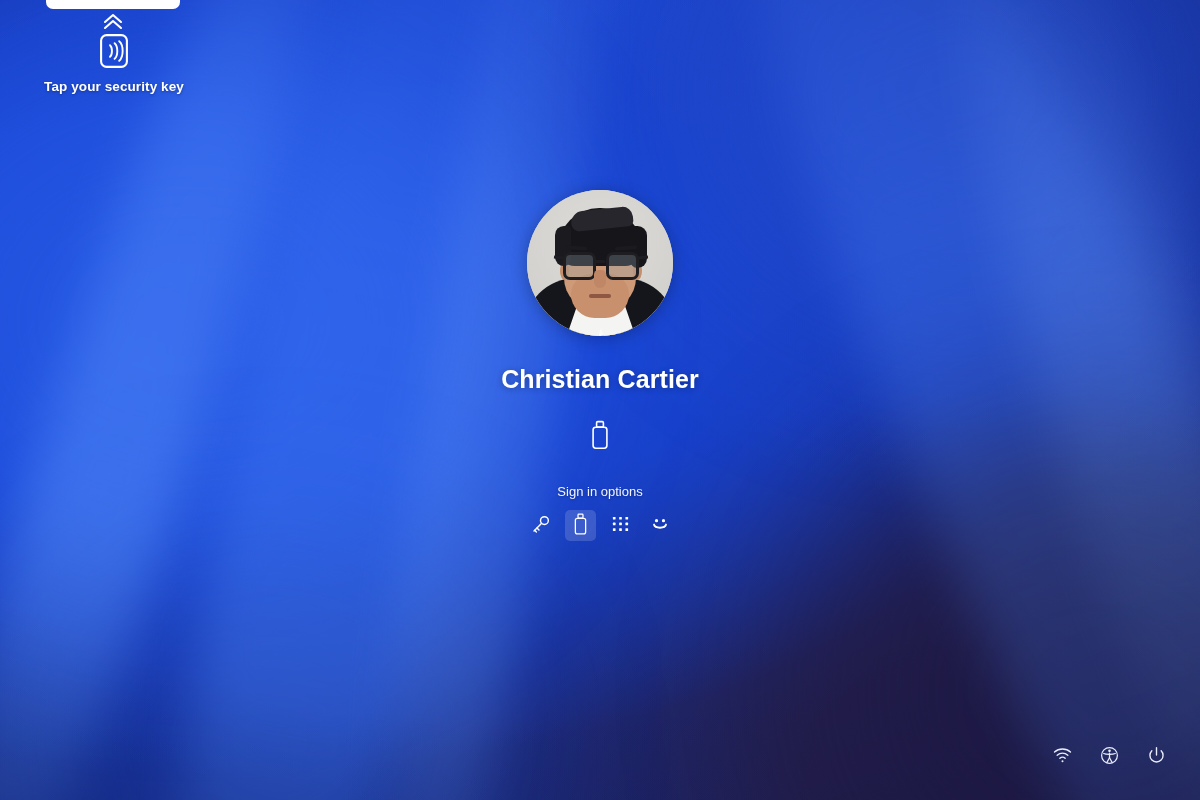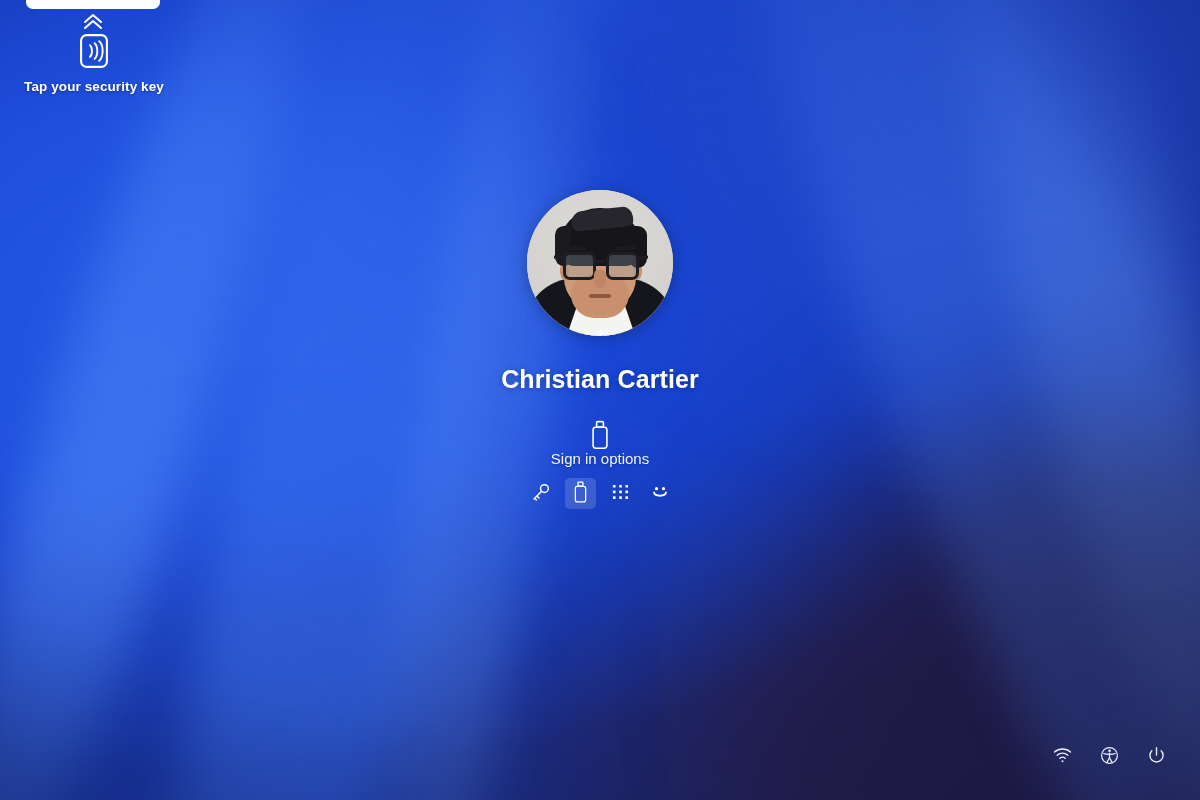--- a/index.html
+++ b/index.html
@@ -82,20 +82,21 @@
     background: radial-gradient(120% 110% at 40% 40%, rgba(0,0,0,0) 45%, rgba(8,10,40,.35) 100%);
   }
 
   
   #nfc-flyout {
     position: absolute;
     left: 0; top: 0;
     width: 188px;
     text-align: center;
     color: #ffffff;
+    padding-left: 20px;
   }
   #nfc-tab {
     width: 134px;
     height: 9px;
     margin: 0 0 0 26px;
     background: #ffffff;
     border-radius: 0 0 7px 7px;
   }
   #nfc-chevron {
     margin-top: 4px;
@@ -236,21 +237,22 @@
     justify-content: center;
   }
   #auth-instruction {
     margin-top: 16px;
     font-size: 15px;
     font-weight: 600;
     letter-spacing: .05px;
     text-shadow: 0 1px 4px rgba(0,0,0,.3);
   }
   #signin-options-label {
-    font-size: 15px;
+    margin-top: 34px;
+    font-size: 13px;
     font-weight: 400;
     color: #f2f4ff;
     text-shadow: 0 1px 3px rgba(0,0,0,.3);
   }
   #signin-options-row {
     margin-top: 11px;
     display: flex;
     align-items: center;
     gap: 9px;
   }

